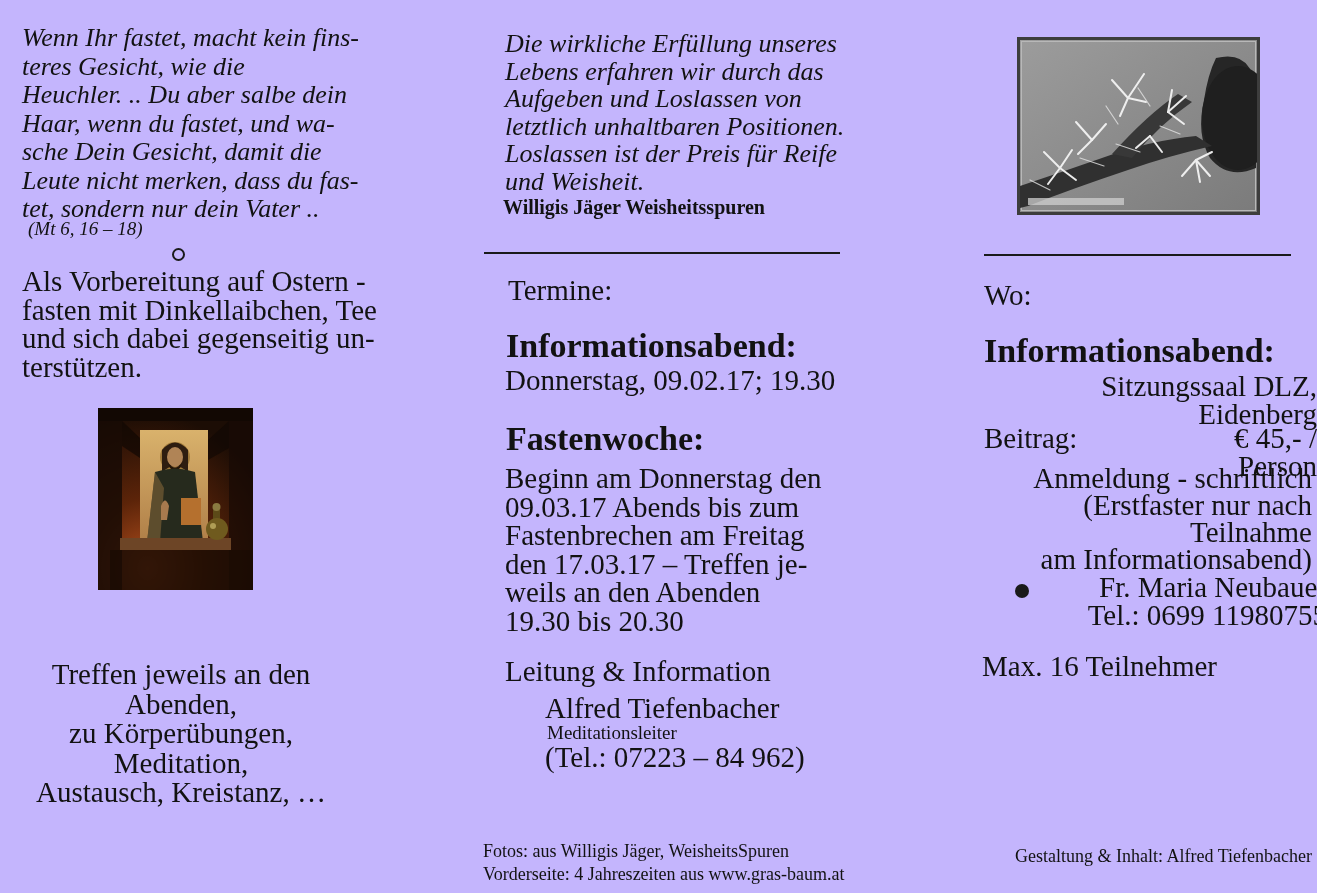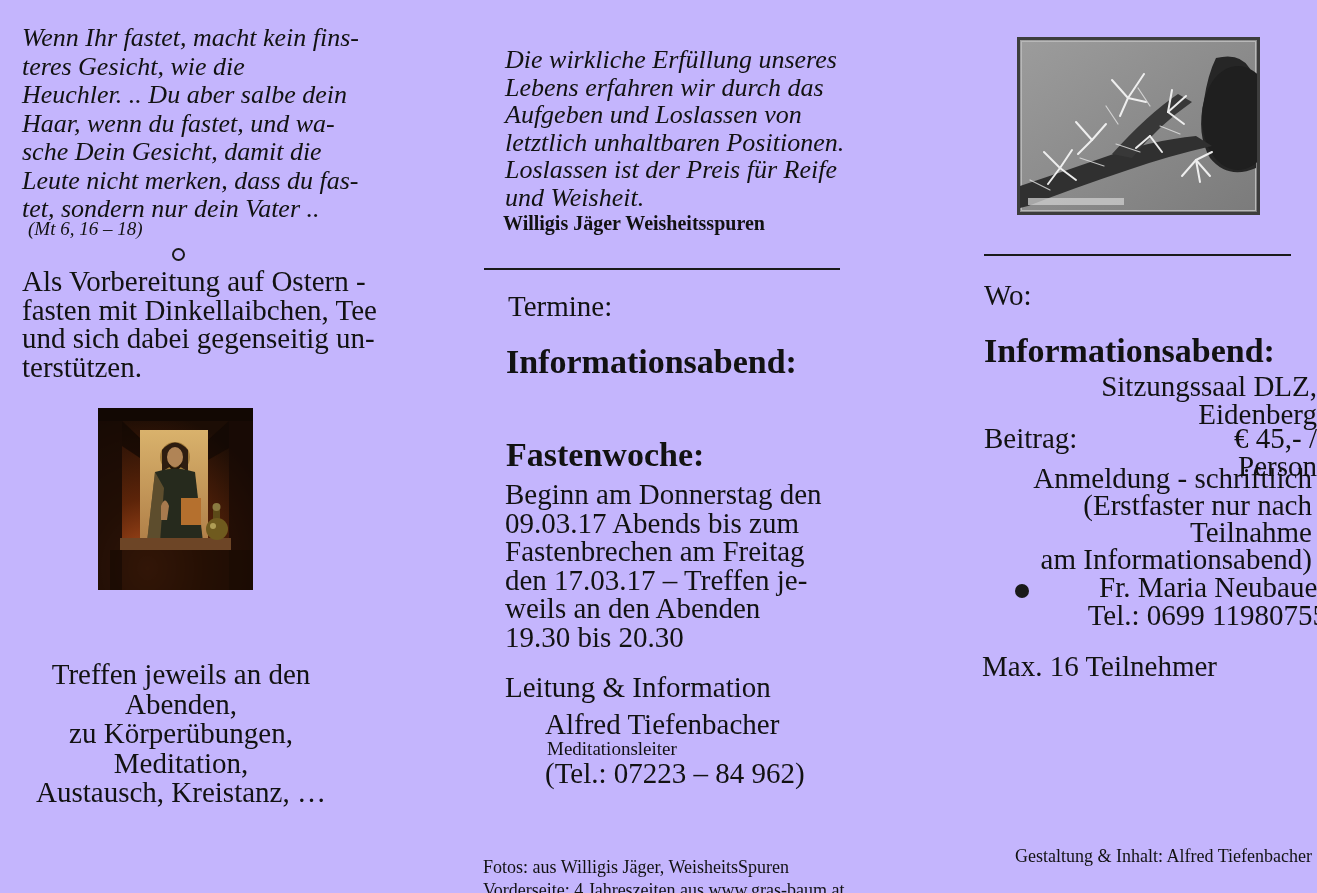--- a/index.html
+++ b/index.html
@@ -100,37 +100,38 @@
         <circle cx="119" cy="121" r="11" fill="#6f5a1e"></circle>
         <circle cx="115" cy="118" r="3" fill="#bba95f" opacity="0.85"></circle>
       </svg>
     </div>
 
     <div class="abs body-text pre" style="left:6px; top:660px; width:350px; text-align:center; line-height:29.5px;">Treffen jeweils an den Abenden,
 zu Körperübungen, Meditation,
 Austausch, Kreistanz, …</div>
   </div>
 
-  <div class="abs" style="left:460px; top:16px; width:440px; height:803px;">
+  <div class="abs" style="left:460px; top:0; width:440px; height:803px;">
 
     <div class="abs quote pre" style="left:45px; top:30px; width:360px; line-height:27.5px;">Die wirkliche Erfüllung unseres
 Lebens erfahren wir durch das
 Aufgeben und Loslassen von
 letztlich unhaltbaren Positionen.
 Loslassen ist der Preis für Reife
 und Weisheit.</div>
 
     <div class="abs attribution" style="left:43px; top:196px;">Willigis Jäger Weisheitsspuren</div>
 
     <div class="abs rule" style="left:24px; top:252px; width:356px;"></div>
 
     <div class="abs body-text" style="left:48px; top:276px;">Termine:</div>
 
     <div class="abs label-bi" style="left:46px; top:327px;">Informationsabend:</div>
 
+    <div class="abs body-text" style="left:45px; top:366px;">Donnerstag, 09.02.17; 19.30</div>
 
     <div class="abs label-bi" style="left:46px; top:420px;">Fastenwoche:</div>
 
     <div class="abs body-text pre" style="left:45px; top:464px; width:360px; line-height:28.5px;">Beginn am Donnerstag den
 09.03.17 Abends bis zum
 Fastenbrechen am Freitag
 den 17.03.17 – Treffen je-
 weils an den Abenden
 19.30 bis 20.30</div>
 

